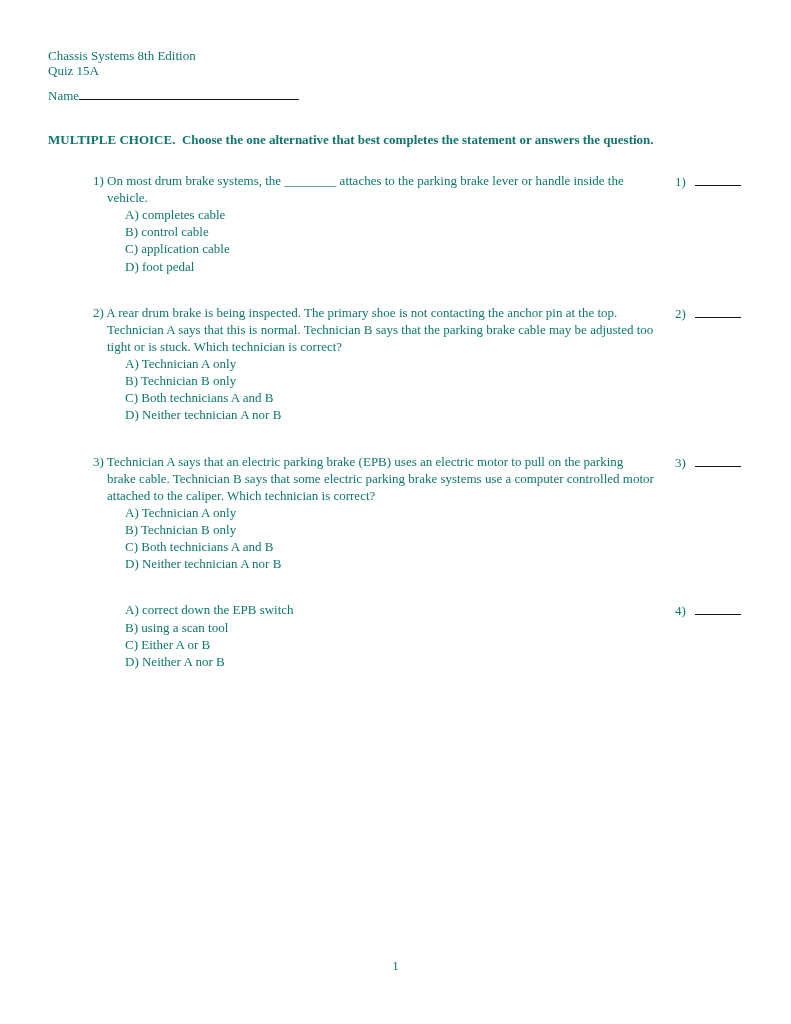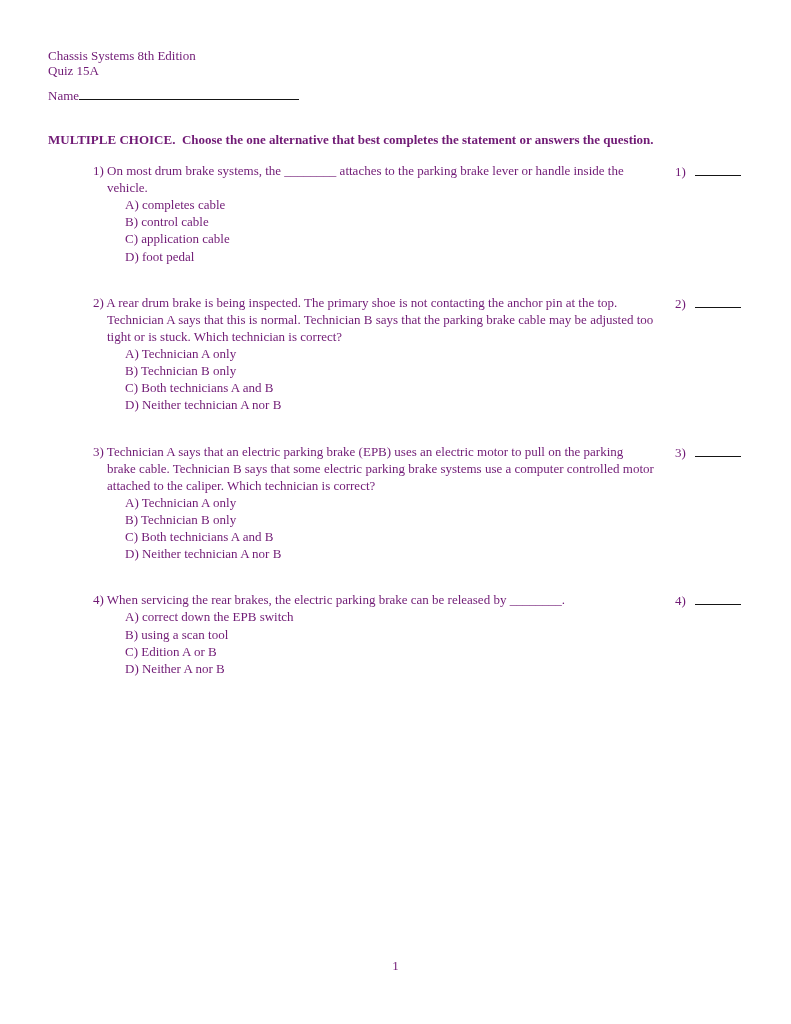--- a/index.html
+++ b/index.html
@@ -6,21 +6,21 @@
     margin: 0;
     padding: 0;
     background: #888;
   }
   .page {
     position: relative;
     width: 791px;
     height: 1024px;
     margin: 0 auto;
     background: #ffffff;
-    color: #701a75;
+    color: #0f766e;
     font-family: "Liberation Serif", "DejaVu Serif", serif;
     font-size: 13px;
     box-sizing: border-box;
     padding: 48px 46px 0 48px;
     overflow: hidden;
   }
   .doc-header { line-height: 15px; }
   .doc-header .hline { white-space: nowrap; }
   .name-row {
     margin-top: 8px;
@@ -33,21 +33,21 @@
     height: 13px;
     border-bottom: 1.2px solid #151515;
     vertical-align: baseline;
   }
   .mc-heading {
     margin-top: 30px;
     font-weight: bold;
     line-height: 16px;
     white-space: pre-wrap;
   }
-  .questions { margin-top: 14px; }
+  .questions { margin-top: 24px; }
   .question {
     display: flex;
     justify-content: space-between;
     align-items: flex-start;
     margin-bottom: 29px;
   }
   .q-left {
     width: 562px;
     margin-left: 45px;
   }
@@ -144,25 +144,24 @@
             <div class="q-option">D) Neither technician A nor B</div>
           </div>
     </div>
     <div class="q-answer">
       <span class="q-answer-num">3)</span><span class="q-answer-line"></span>
     </div>
   </div>
 
   <div class="question">
     <div class="q-left">
-      <div class="q-text">4) When servicing the rear brakes, the electric parking brake can be released by ________.</div>
       <div class="q-options">
             <div class="q-option">A) correct down the EPB switch</div>
             <div class="q-option">B) using a scan tool</div>
-            <div class="q-option">C) Edition A or B</div>
+            <div class="q-option">C) Either A or B</div>
             <div class="q-option">D) Neither A nor B</div>
           </div>
     </div>
     <div class="q-answer">
       <span class="q-answer-num">4)</span><span class="q-answer-line"></span>
     </div>
   </div>
 </div>
 
   <div class="page-number">1</div>

